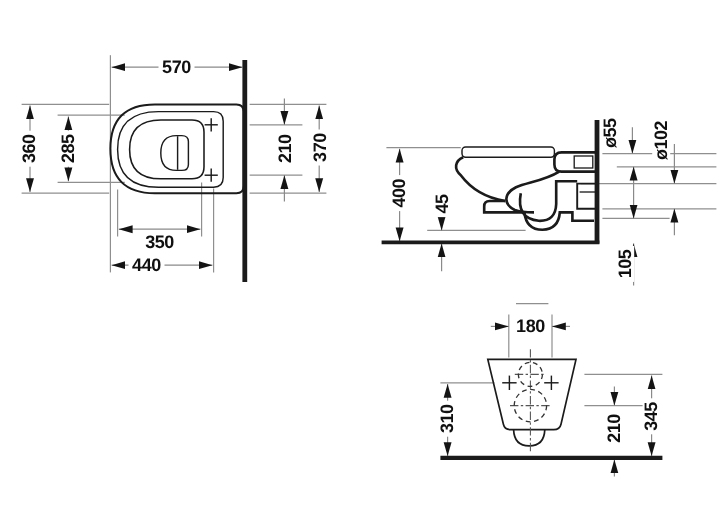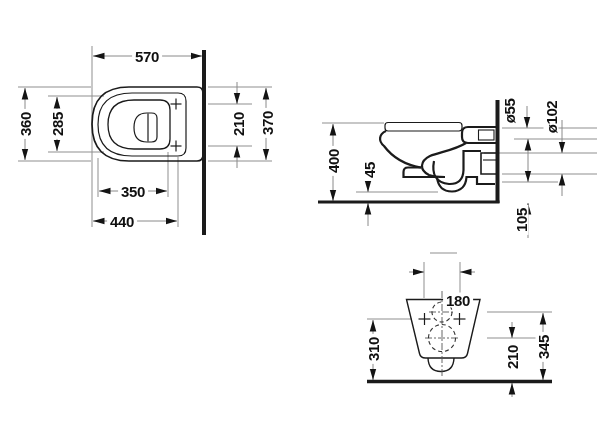--- a/index.html
+++ b/index.html
@@ -152,29 +152,29 @@
           <line x1="459.5" y1="313" x2="459.5" y2="325"></line>
     </g>
 
     <line x1="367" y1="381.5" x2="552" y2="381.5" stroke="#1b1b1b" stroke-width="3.5"></line>
   </g>
 </svg>
 
 <span class="lbl" style="left:147px;top:56px;text-align:right;">570</span>
 <span class="lbl v" style="left:25px;top:124px;">360</span>
 <span class="lbl v" style="left:57px;top:124px;">285</span>
-<span class="lbl" style="left:133px;top:191px;">350</span>
+<span class="lbl" style="left:133px;top:202px;">350</span>
 <span class="lbl" style="left:122px;top:221px;">440</span>
 <span class="lbl v" style="left:238px;top:124px;">210</span>
 <span class="lbl v" style="left:267px;top:123px;">370</span>
 
 <span class="lbl v" style="left:333px;top:161px;">400</span>
 <span class="lbl v" style="left:369px;top:170px;">45</span>
 <span class="lbl v" style="left:509px;top:111px;">ø55</span>
 <span class="lbl v" style="left:551px;top:117px;">ø102</span>
 <span class="lbl v" style="left:521px;top:220px;">105</span>
 
-<span class="lbl" style="left:458px;top:272px;margin-top:28px;">180</span>
+<span class="lbl" style="left:442px;top:272px;">180</span>
 <span class="lbl v" style="left:373px;top:349px;">310</span>
 <span class="lbl v" style="left:512px;top:357px;">210</span>
 <span class="lbl v" style="left:543px;top:347px;">345</span>
 
 </div>
 
 </body></html>

